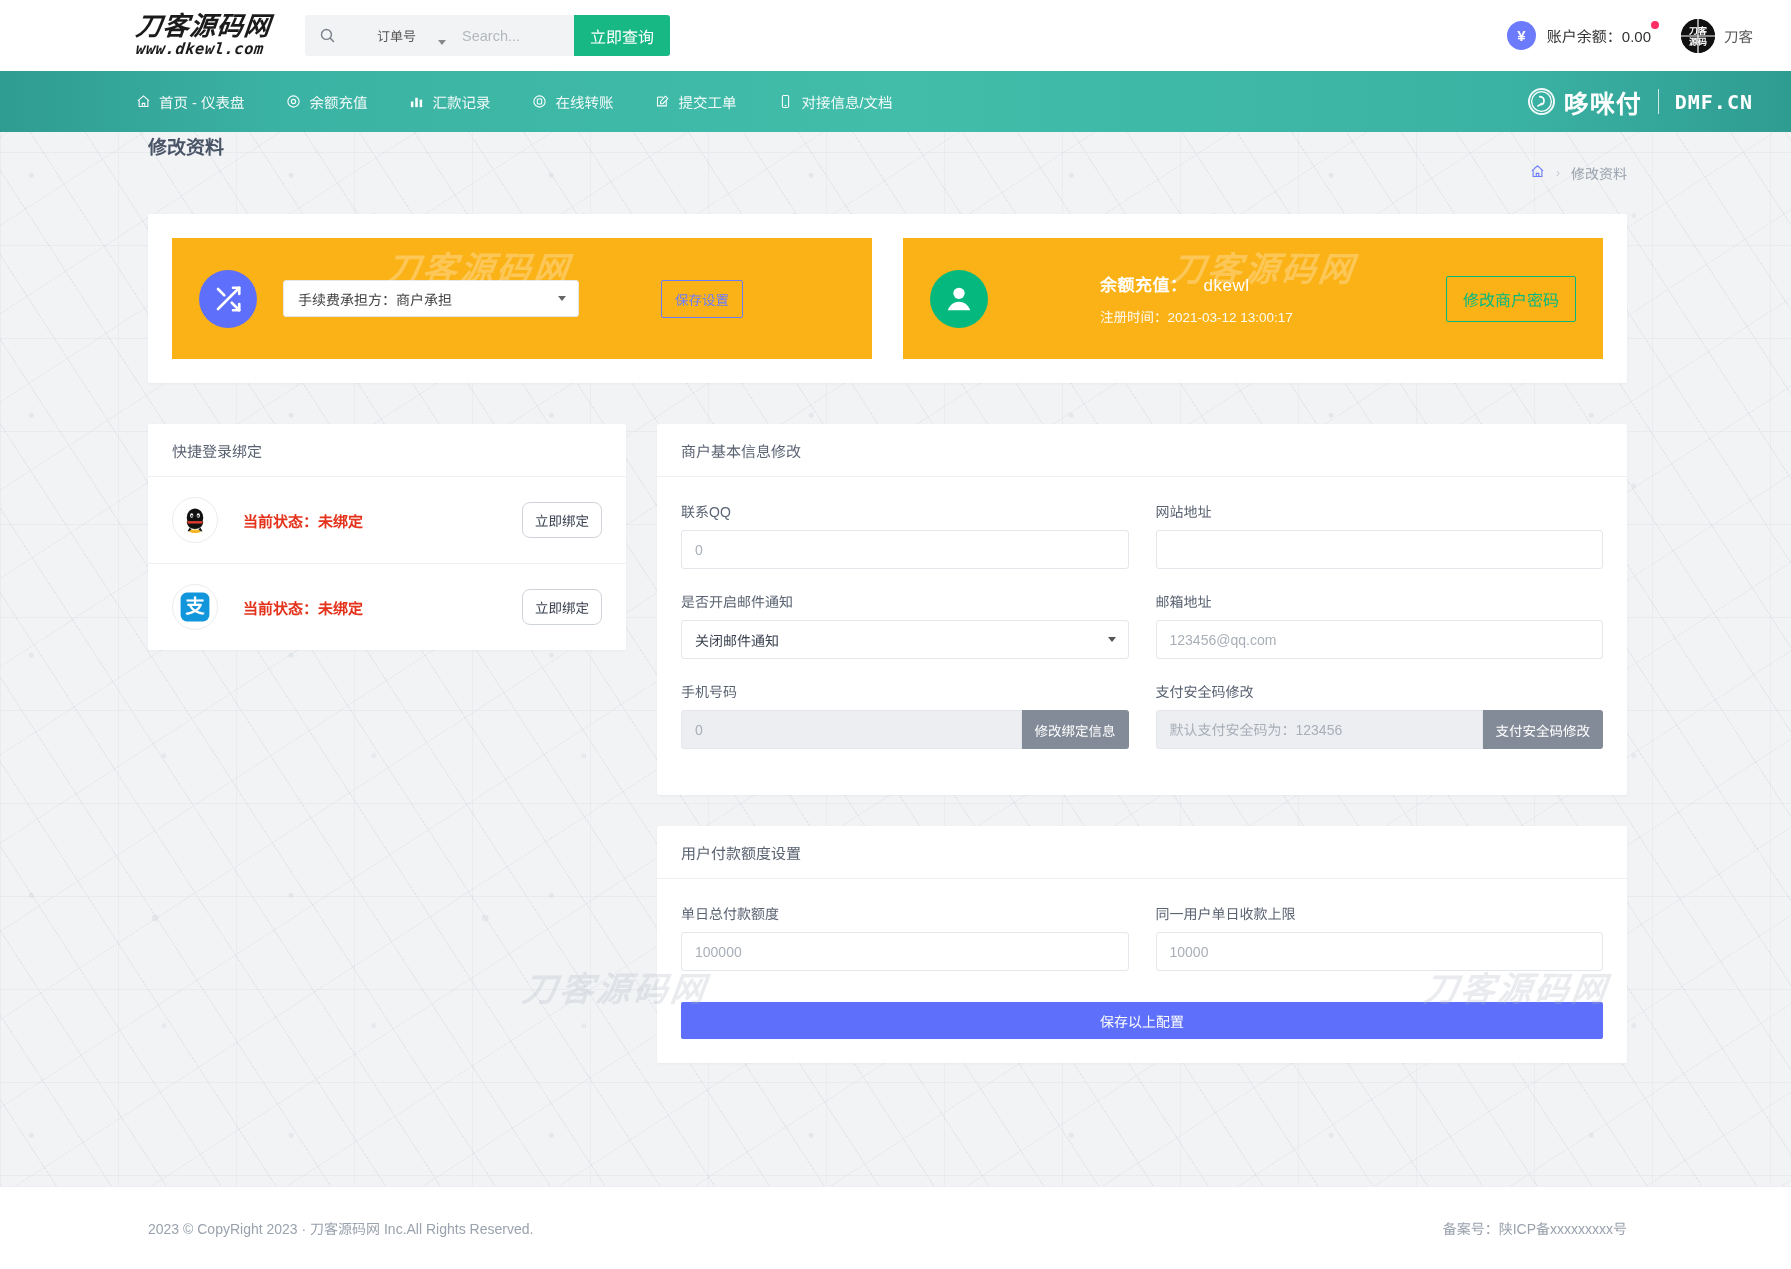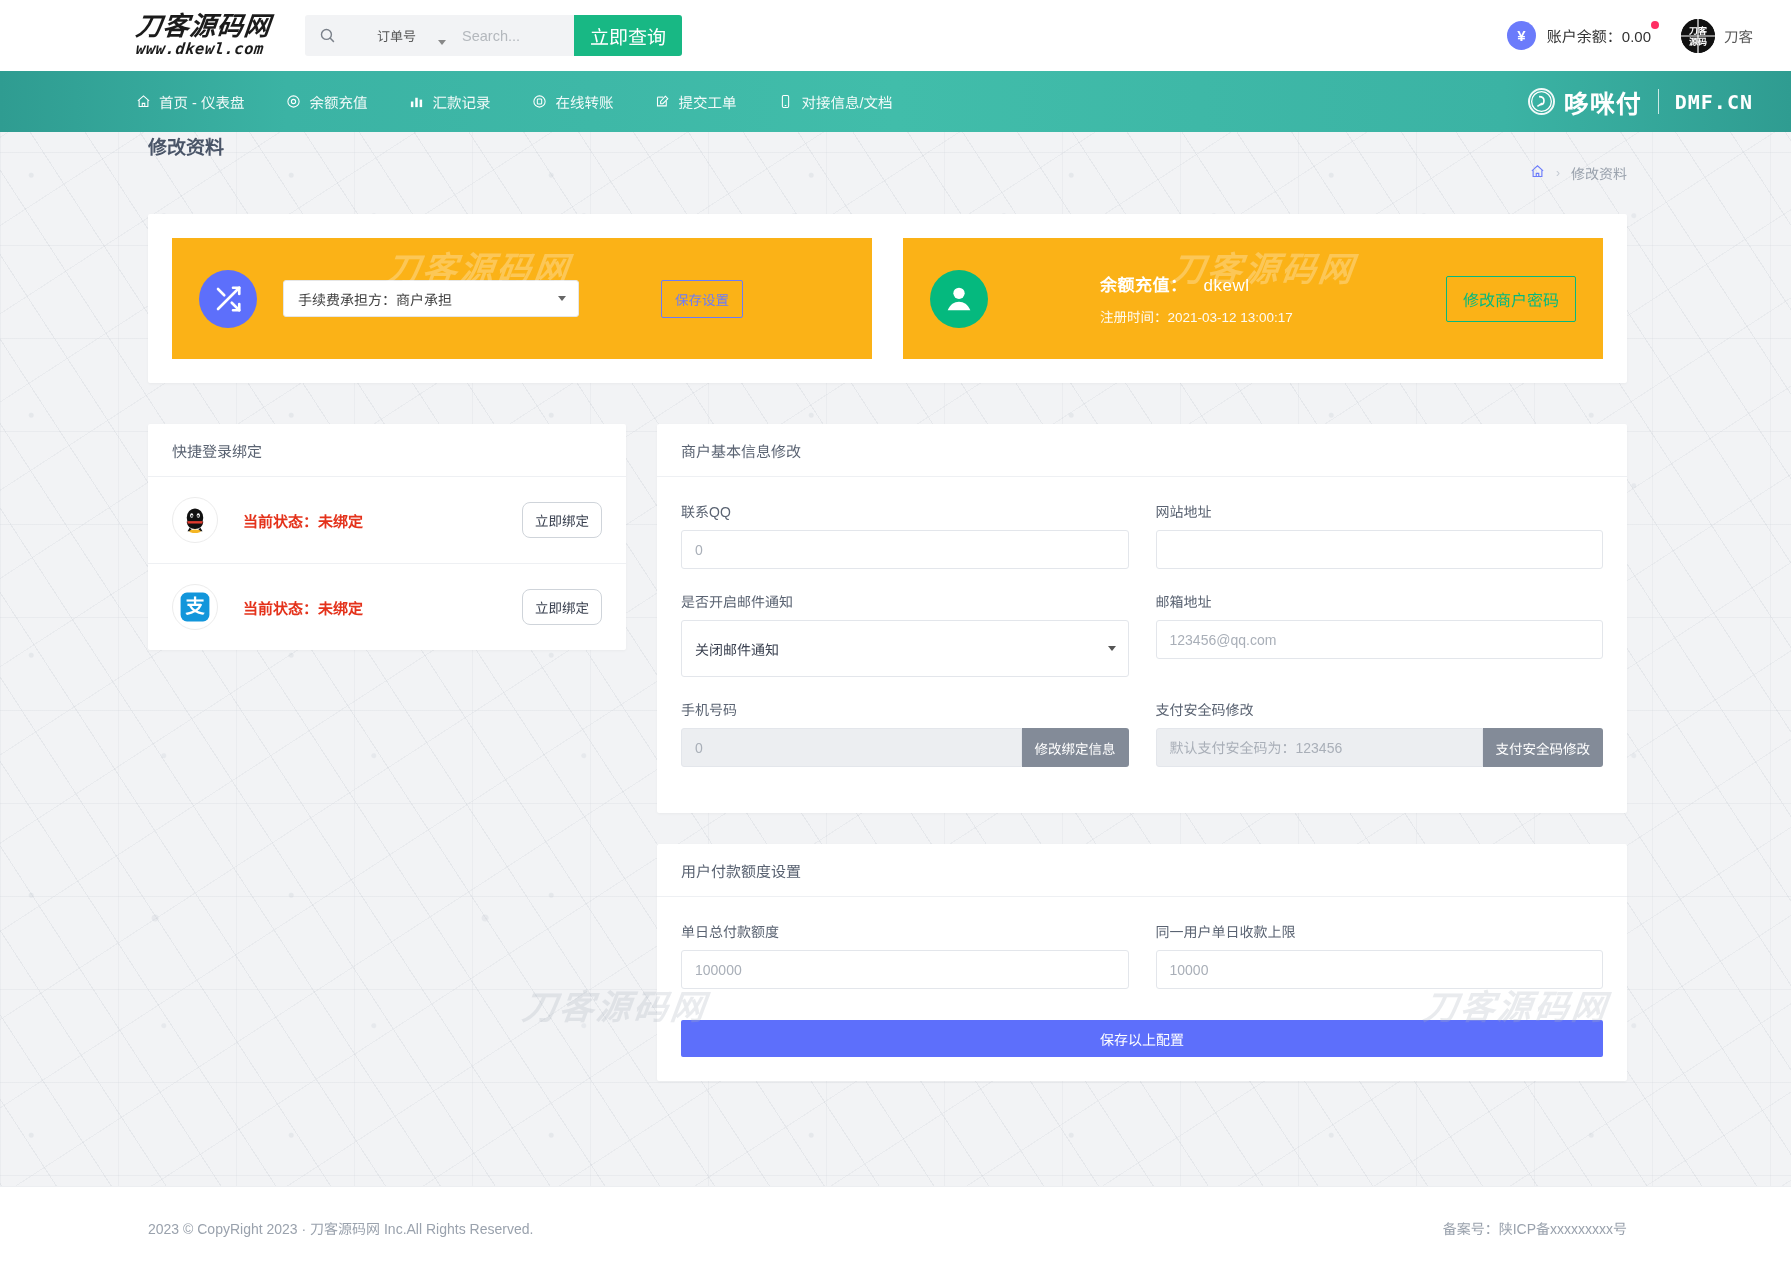--- a/index.html
+++ b/index.html
@@ -75,21 +75,21 @@
   .search-input {
     border: none; outline: none; background: transparent;
     height: 41px; width: 114px;
     font-size: 14.5px; color: #333;
     font-family: "Liberation Sans", sans-serif;
   }
   .search-input::placeholder { color: #b4b8bd; }
   .search-btn {
     border: none; cursor: pointer;
     background: #18b884;
-    color: #fff; font-size: 19px;
+    color: #fff; font-size: 16px;
     height: 47px; padding: 0 16px;
     font-family: "Liberation Sans", sans-serif;
   }
 
   .topbar-right { margin-left: auto; display: flex; align-items: center; gap: 30px; }
   .balance { display: flex; align-items: center; gap: 11px; position: relative; }
   .yuan-badge {
     width: 29px; height: 29px; border-radius: 50%;
     background: #6b7bfb; color: #fff;
     display: flex; align-items: center; justify-content: center;
@@ -300,21 +300,21 @@
     width: 100%; height: 39px;
     border: 1px solid #e3e6eb;
     border-radius: 3px;
     padding: 0 13px;
     font-size: 14px; color: #3a4150;
     outline: none; background: #fff;
     font-family: "Liberation Sans", sans-serif;
   }
   .input::placeholder { color: #a9afb8; }
   .select-ctl {
-    width: 100%; height: 57px;
+    width: 100%; height: 39px;
     border: 1px solid #e3e6eb;
     border-radius: 3px;
     padding: 0 12px 0 13px;
     display: flex; align-items: center;
     font-size: 14px; color: #3a4150;
     background: #fff; cursor: pointer;
   }
   .select-ctl .caret-down { margin-left: auto; border-top-color: #555; }
 
   .input-group { display: flex; }

